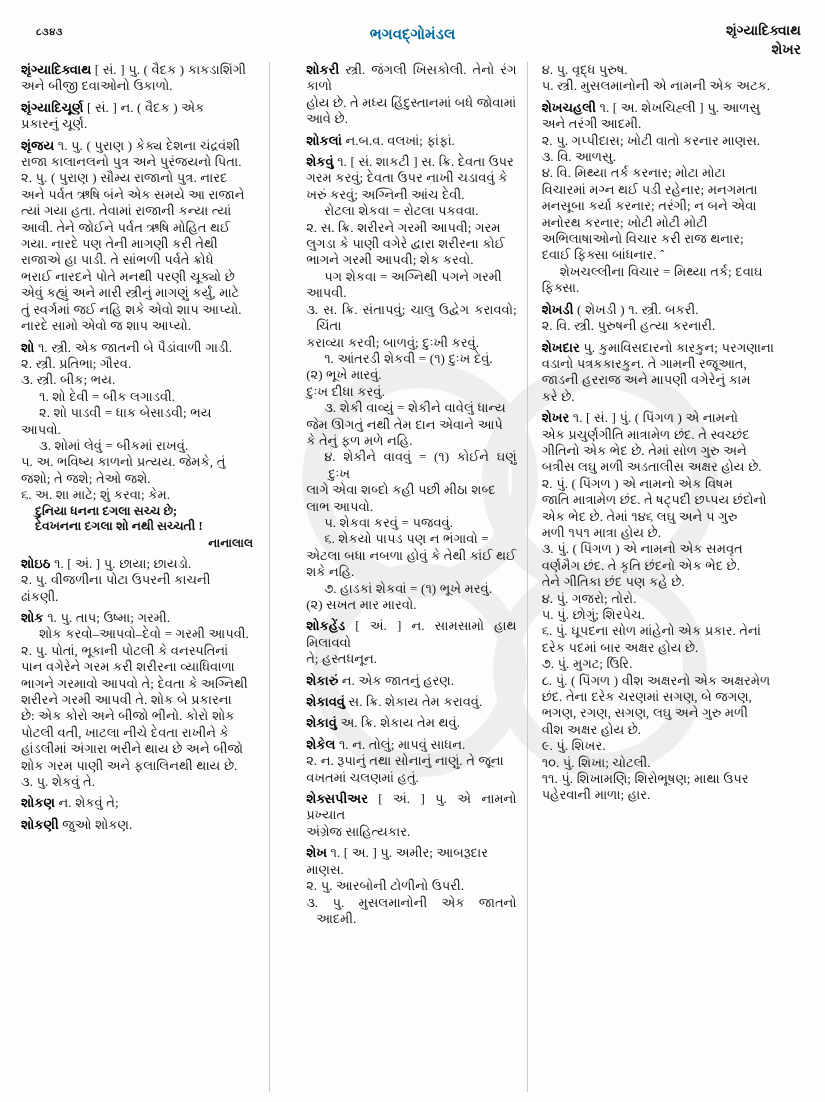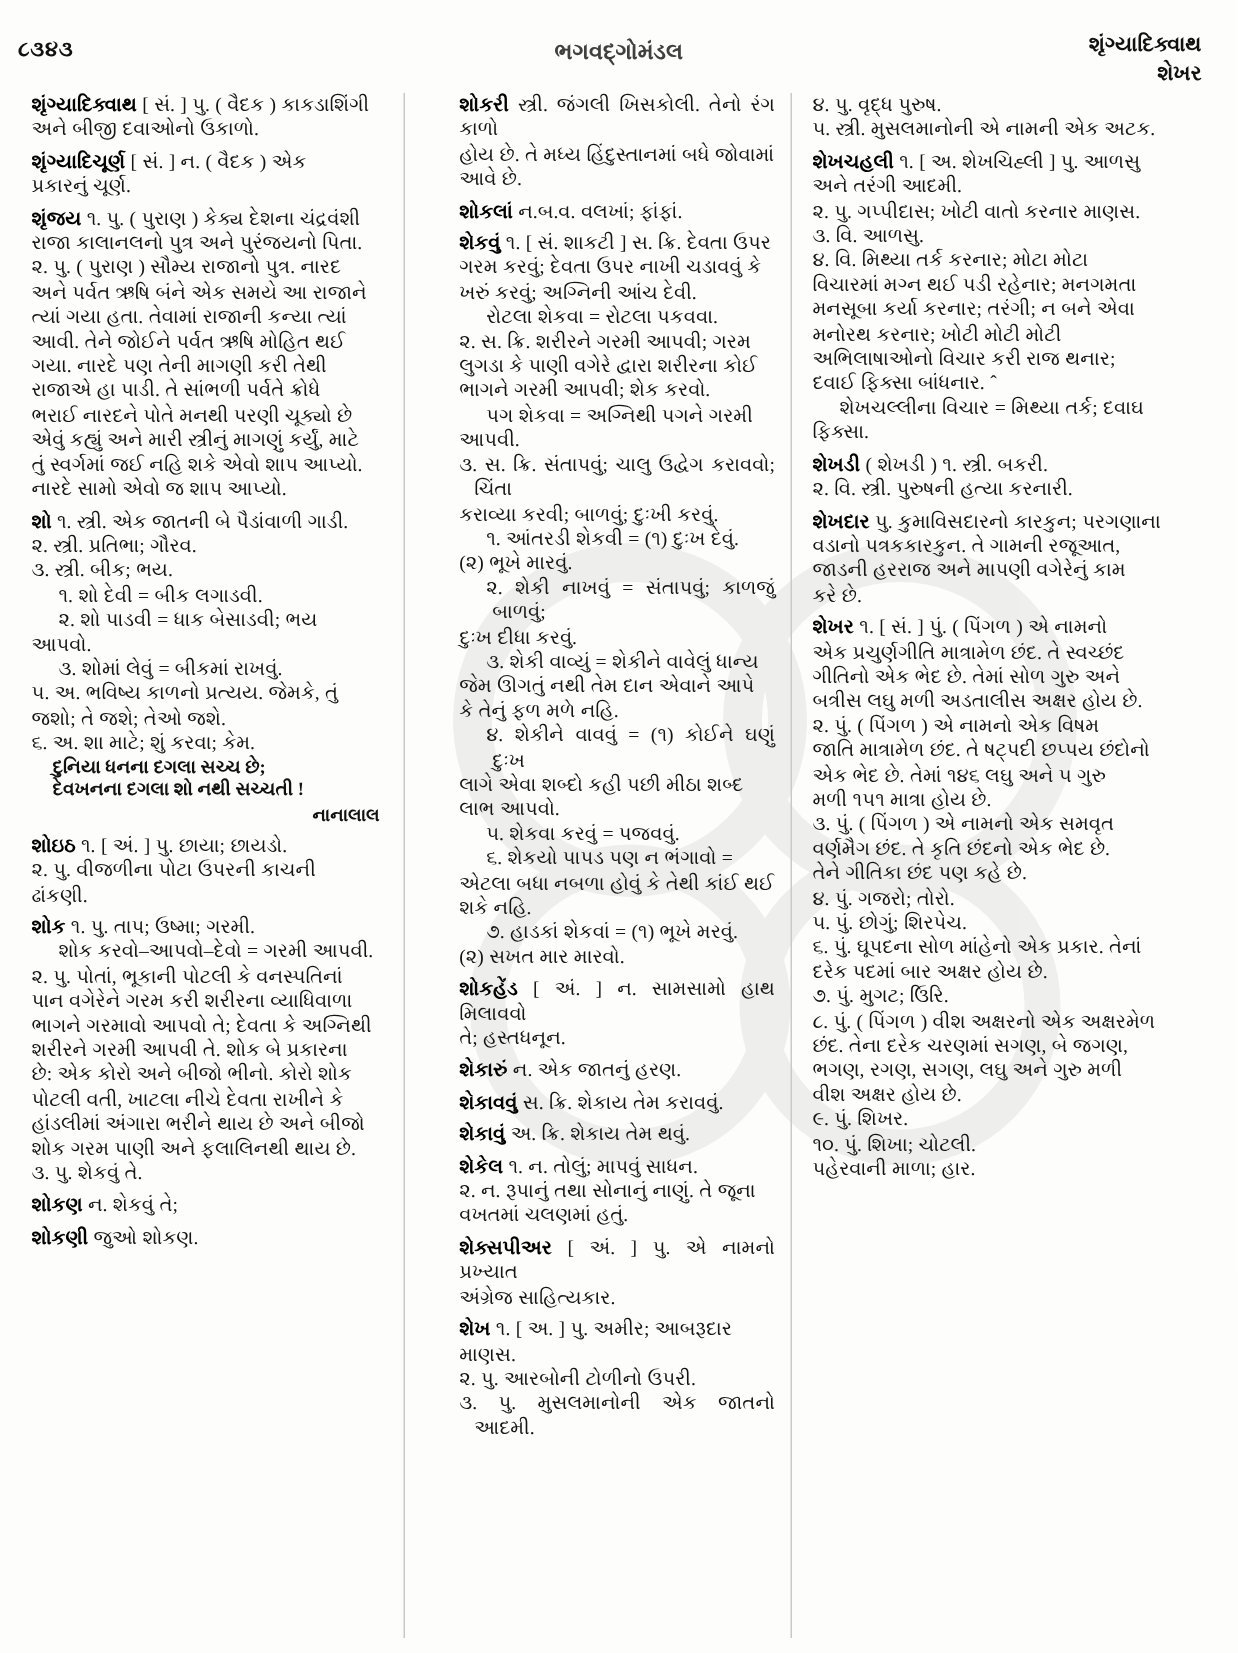--- a/index.html
+++ b/index.html
@@ -33,34 +33,34 @@
 
   .header {
     position: absolute;
     left: 0; top: 0;
     width: 825px;
     height: 62px;
     z-index: 3;
   }
   .hdr-page-no {
     position: absolute;
-    left: 12px; top: 26px;
-    font-size: 14px;
+    left: 36px; top: 26px;
+    font-size: 10px;
     font-weight: 700;
     letter-spacing: 0.5px;
     color: #111;
   }
   .hdr-title {
     position: absolute;
     left: 0; top: 26px;
     width: 825px;
     text-align: center;
     font-size: 15px;
     font-weight: 700;
-    color: #404040;
+    color: #0369a1;
   }
   .hdr-right {
     position: absolute;
     right: 24px; top: 22px;
     text-align: right;
     line-height: 1.35;
   }
   .hdr-right .r1 { font-size: 14px; font-weight: 700; color:#111; }
   .hdr-right .r2 { font-size: 14px; font-weight: 700; color:#111; }
 
@@ -233,21 +233,20 @@
           <p class="line sub2">રોટલા શેકવા = રોટલા પકવવા.</p>
           <p class="line sub">૨. સ. ક્રિ. શરીરને ગરમી આપવી; ગરમ</p>
           <p class="line cont">લુગડા કે પાણી વગેરે દ્વારા શરીરના કોઈ</p>
           <p class="line cont">ભાગને ગરમી આપવી; શેક કરવો.</p>
           <p class="line sub2">પગ શેકવા  =  અગ્નિથી પગને ગરમી</p>
           <p class="line cont">આપવી.</p>
           <p class="line sub">૩. સ. ક્રિ. સંતાપવું; ચાલુ ઉદ્વેગ કરાવવો; ચિંતા</p>
           <p class="line cont">કરાવ્યા કરવી; બાળવું; દુઃખી કરવું.</p>
           <p class="line sub2">૧. આંતરડી શેકવી = (૧) દુઃખ દેવું.</p>
           <p class="line cont">(૨) ભૂખે મારવું.</p>
-          <p class="line sub2">૨. શેકી નાખવું = સંતાપવું; કાળજું બાળવું;</p>
           <p class="line cont">દુઃખ દીધા કરવું.</p>
           <p class="line sub2">૩. શેકી વાવ્યું = શેકીને વાવેલું ધાન્ય</p>
           <p class="line cont">જેમ ઊગતું નથી તેમ દાન એવાને આપે</p>
           <p class="line cont">કે તેનું ફળ મળે નહિ.</p>
           <p class="line sub2">૪. શેકીને વાવવું = (૧) કોઈને ઘણું દુઃખ</p>
           <p class="line cont">લાગે એવા શબ્દો કહી પછી મીઠા શબ્દ</p>
           <p class="line cont">લાભ આપવો.</p>
           <p class="line sub2">૫. શેકવા કરવું = પજવવું.</p>
           <p class="line sub2">૬. શેકયો પાપડ પણ ન ભંગાવો =</p>
           <p class="line cont">એટલા બધા નબળા હોવું કે તેથી કાંઈ થઈ</p>
@@ -329,18 +328,19 @@
           <p class="line sub">૫. પું. છોગું; શિરપેચ.</p>
           <p class="line sub">૬. પું. ઘૂપદના સોળ માંહેનો એક પ્રકાર. તેનાં</p>
           <p class="line cont">દરેક પદમાં બાર અક્ષર હોય છે.</p>
           <p class="line sub">૭. પું. મુગટ; ઉિરિ.</p>
           <p class="line sub">૮. પું. ( પિંગળ ) વીશ અક્ષરનો એક અક્ષરમેળ</p>
           <p class="line cont">છંદ. તેના દરેક ચરણમાં સગણ, બે જગણ,</p>
           <p class="line cont">ભગણ, રગણ, સગણ, લઘુ અને ગુરુ  મળી</p>
           <p class="line cont">વીશ અક્ષર હોય છે.</p>
           <p class="line sub">૯. પું. શિખર.</p>
           <p class="line sub">૧૦. પું. શિખા; ચોટલી.</p>
+          <p class="line sub">૧૧. પું. શિખામણિ; શિરોભૂષણ; માથા ઉપર</p>
           <p class="line cont">પહેરવાની માળા; હાર.</p>
         </div>
       </div>
   </div>
 
 </div>
 
 </body></html>

